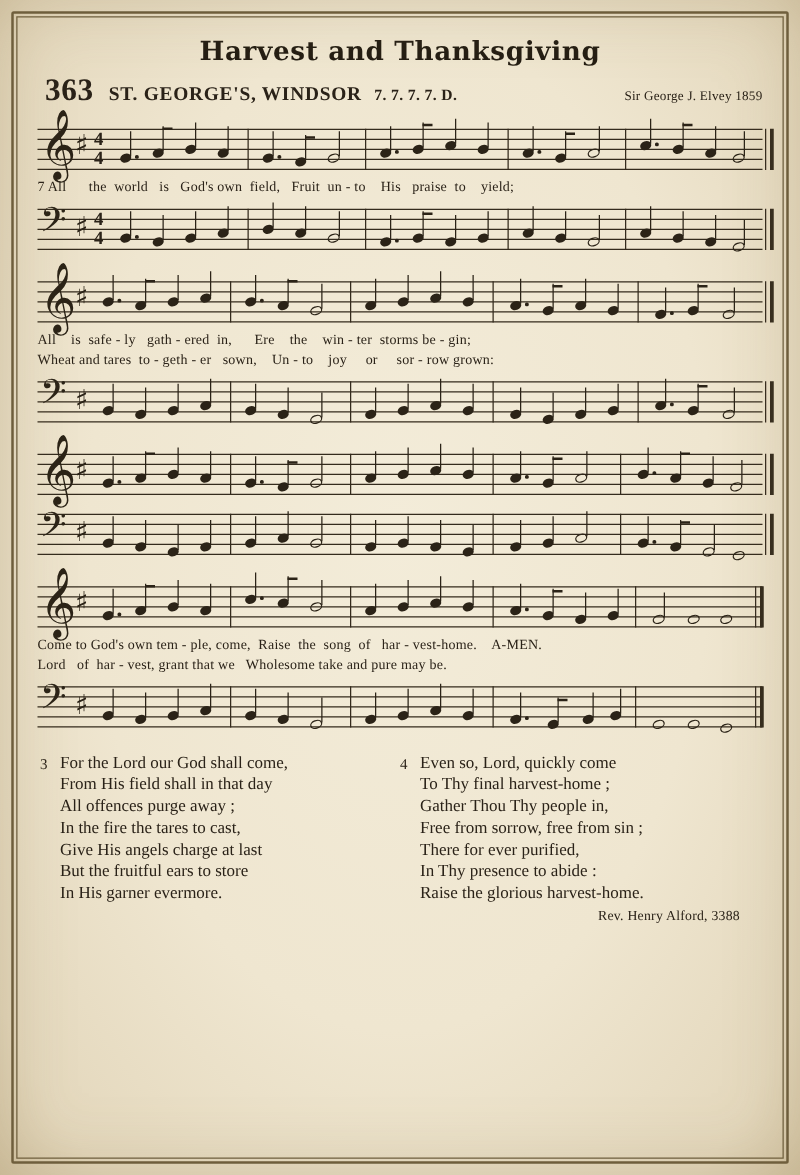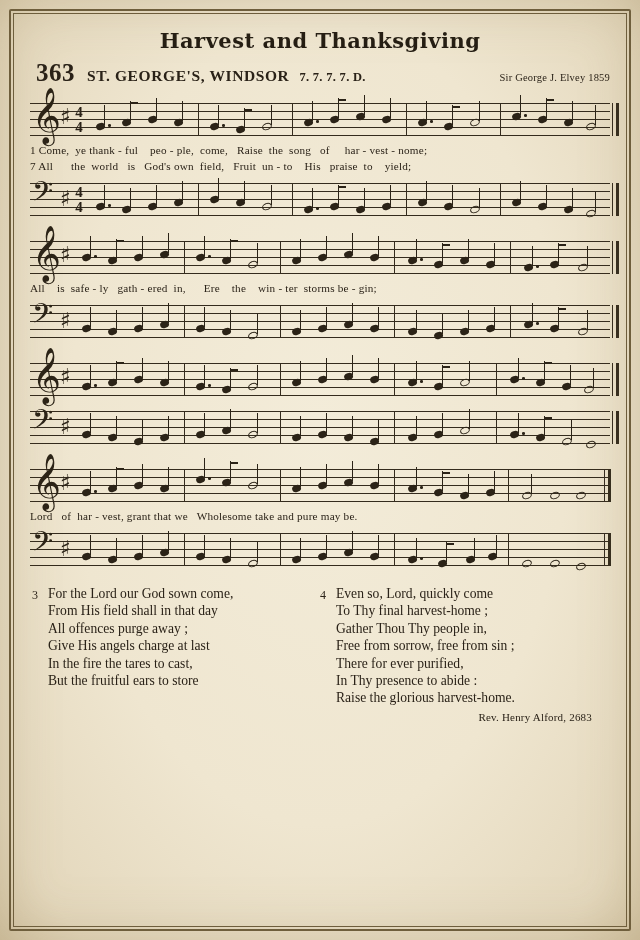--- a/index.html
+++ b/index.html
@@ -294,21 +294,20 @@
           <div class="stem" style="left:516px; top:1px; height:20px;"></div>
           <div class="flag" style="left:516px; top:2px;"></div>
         <div class="note" style="left:534px; top:22px;"></div>
           <div class="stem" style="left:542px; top:4px; height:20px;"></div>
         <div class="note hollow" style="left:556px; top:26px;"></div>
           <div class="stem" style="left:565px; top:8px; height:20px;"></div>
         <div class="endbar-thin" style="left:582px;"></div>
         <div class="barline thick" style="left:586px;"></div>
       </div>
 
-      <div class="lyrics">1 Come,  ye thank - ful    peo - ple,  come,   Raise  the  song   of     har - vest - nome;</div>
       <div class="lyrics">7 All      the  world   is   God's own  field,   Fruit  un - to    His   praise  to    yield;</div>
 
       <div class="staff" style="margin-top:4px;">
         <div class="line l0"></div>
           <div class="line l1"></div>
           <div class="line l2"></div>
           <div class="line l3"></div>
           <div class="line l4"></div>
         <div class="clef bass">𝄢</div>
         <div class="keysig" style="left:30px; top:11px;">♯</div>
@@ -427,20 +426,21 @@
         <div class="note" style="left:520px; top:26px;"></div>
           <div class="stem" style="left:528px; top:8px; height:20px;"></div>
           <div class="flag" style="left:528px; top:9px;"></div>
         <div class="note hollow" style="left:548px; top:29px;"></div>
           <div class="stem" style="left:557px; top:11px; height:20px;"></div>
         <div class="endbar-thin" style="left:582px;"></div>
         <div class="barline thick" style="left:586px;"></div>
       </div>
 
       <div class="lyrics">All    is  safe - ly   gath - ered  in,      Ere    the    win - ter  storms be - gin;</div>
+      <div class="lyrics">Wheat and tares  to - geth - er   sown,    Un - to    joy     or     sor - row grown:</div>
 
       <div class="staff" style="margin-top:4px;">
         <div class="line l0"></div>
           <div class="line l1"></div>
           <div class="line l2"></div>
           <div class="line l3"></div>
           <div class="line l4"></div>
         <div class="clef bass">𝄢</div>
         <div class="keysig" style="left:30px; top:11px;">♯</div>
 
@@ -676,20 +676,21 @@
         <div class="barline" style="left:478px;"></div>
 
         <div class="note hollow" style="left:492px; top:29px;"></div>
           <div class="stem" style="left:501px; top:11px; height:20px;"></div>
         <div class="note hollow" style="left:520px; top:29px;"></div>
         <div class="note hollow" style="left:546px; top:29px;"></div>
         <div class="endbar-thin" style="left:574px;"></div>
         <div class="barline thick" style="left:578px;"></div>
       </div>
 
+      <div class="lyrics">Come to God's own tem - ple, come,  Raise  the  song  of   har - vest-home.    A-MEN.</div>
       <div class="lyrics">Lord   of  har - vest, grant that we   Wholesome take and pure may be.</div>
 
       <div class="staff" style="margin-top:4px;">
         <div class="line l0"></div>
           <div class="line l1"></div>
           <div class="line l2"></div>
           <div class="line l3"></div>
           <div class="line l4"></div>
         <div class="clef bass">𝄢</div>
         <div class="keysig" style="left:30px; top:11px;">♯</div>
@@ -739,38 +740,39 @@
         <div class="note hollow" style="left:546px; top:36px;"></div>
         <div class="endbar-thin" style="left:574px;"></div>
         <div class="barline thick" style="left:578px;"></div>
       </div>
     </div>
 
     <div class="verses">
       <div class="verse-col">
         <div class="verse-num">3</div>
         <div class="verse-lines">
-          <div>For the Lord our God sown come,</div>
+          <div>For the Lord our God shall come,</div>
           <div>From His field shall in that day</div>
           <div>All offences purge away ;</div>
+          <div>In the fire the tares to cast,</div>
           <div>Give His angels charge at last</div>
-          <div>In the fire the tares to cast,</div>
           <div>But the fruitful ears to store</div>
+          <div>In His garner evermore.</div>
         </div>
       </div>
       <div class="verse-col">
         <div class="verse-num">4</div>
         <div class="verse-lines">
           <div>Even so, Lord, quickly come</div>
           <div>To Thy final harvest-home ;</div>
           <div>Gather Thou Thy people in,</div>
           <div>Free from sorrow, free from sin ;</div>
           <div>There for ever purified,</div>
           <div>In Thy presence to abide :</div>
           <div>Raise the glorious harvest-home.</div>
         </div>
       </div>
     </div>
 
-    <div class="author">Rev. Henry Alford, 2683</div>
+    <div class="author">Rev. Henry Alford, 3388</div>
 
   </div>
 </div>
 
 </body></html>

